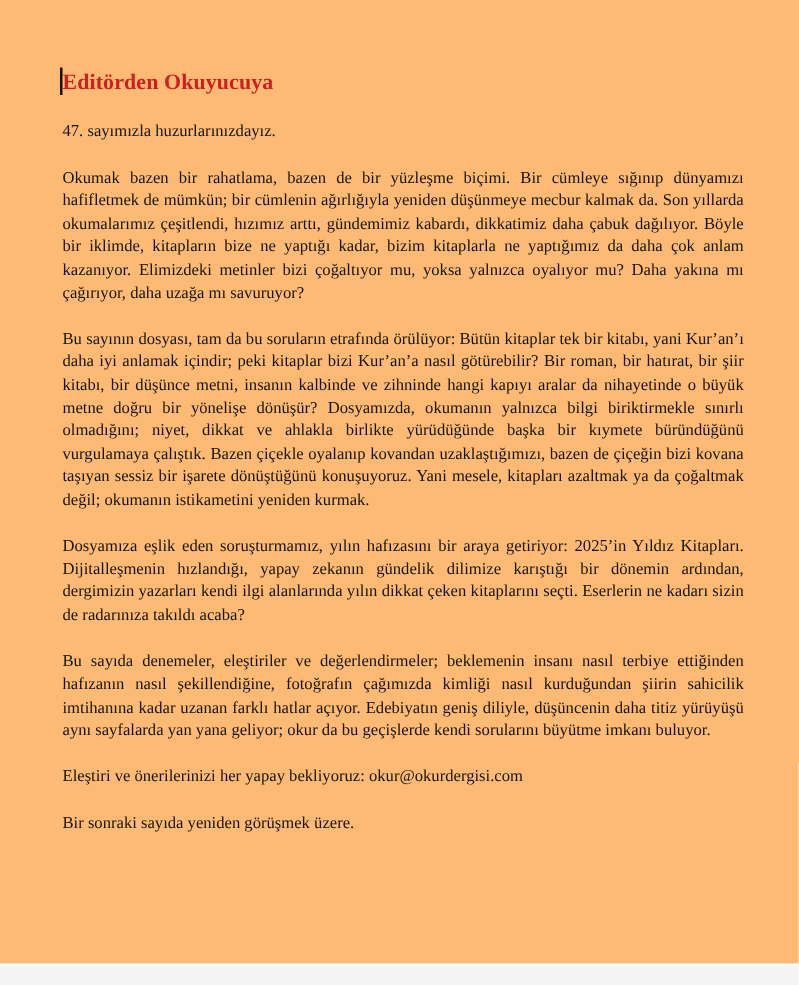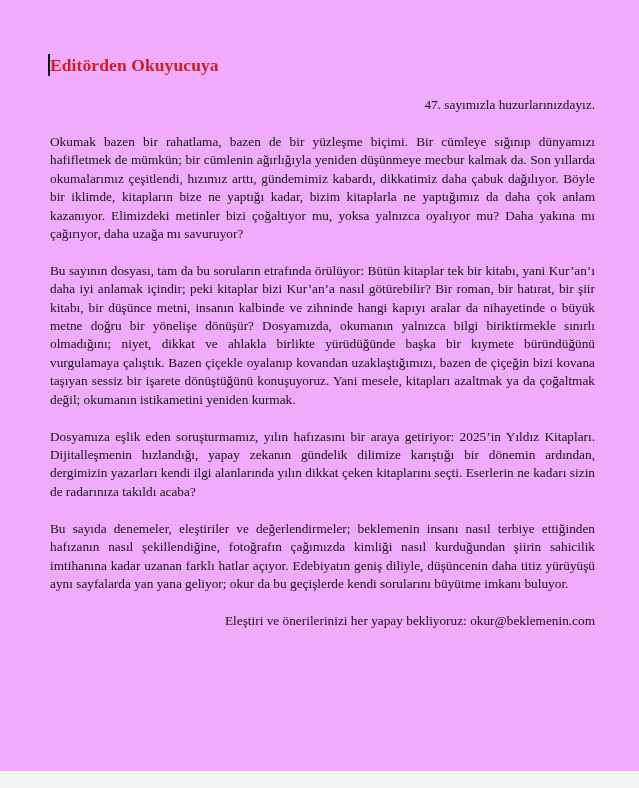--- a/index.html
+++ b/index.html
@@ -12,21 +12,21 @@
     height: 788px;
     overflow: hidden;
     position: relative;
     font-family: "Liberation Serif", "DejaVu Serif", serif;
   }
   .page {
     position: absolute;
     top: 0; left: 0;
     width: 639px;
     height: 771px;
-    background: #f0abfc;
+    background: #fdba74;
     box-sizing: border-box;
     padding: 55px 44px 0 50px;
   }
   .doc-title {
     font-size: 17.5px;
     font-weight: bold;
     color: #cc1f1f;
     margin: 0 0 21px 0;
     line-height: 20px;
     letter-spacing: 0.1px;
@@ -40,21 +40,21 @@
     background: #111111;
   }
   .para {
     font-size: 13.3px;
     line-height: 18.4px;
     color: #141414;
     text-align: justify;
     margin: 0 0 18.5px 0;
   }
   .para.no-justify {
-    text-align: right;
+    text-align: left;
   }
   .page-edge {
     position: absolute;
     left: 0;
     bottom: 0;
     width: 639px;
     height: 17px;
     background: #f4f4f4;
     border-top: 2px solid #fbfbfb;
     box-sizing: border-box;
@@ -74,19 +74,20 @@
   <p class="para">Okumak bazen bir rahatlama, bazen de bir yüzleşme biçimi. Bir cümleye sığınıp dünyamızı hafifletmek de mümkün; bir cümlenin ağırlığıyla yeniden düşünmeye mecbur kalmak da. Son yıllarda okumalarımız çeşitlendi, hızımız arttı, gündemimiz kabardı, dikkatimiz daha çabuk dağılıyor. Böyle bir iklimde, kitapların bize ne yaptığı kadar, bizim kitaplarla ne yaptığımız da daha çok anlam kazanıyor. Elimizdeki metinler bizi çoğaltıyor mu, yoksa yalnızca oyalıyor mu? Daha yakına mı çağırıyor, daha uzağa mı savuruyor?</p>
 
   <p class="para">Bu sayının dosyası, tam da bu soruların etrafında örülüyor: Bütün kitaplar tek bir kitabı, yani Kur’an’ı daha iyi anlamak içindir; peki kitaplar bizi Kur’an’a nasıl götürebilir? Bir roman, bir hatırat, bir şiir kitabı, bir düşünce metni, insanın kalbinde ve zihninde hangi kapıyı aralar da nihayetinde o büyük metne doğru bir yönelişe dönüşür? Dosyamızda, okumanın yalnızca bilgi biriktirmekle sınırlı olmadığını; niyet, dikkat ve ahlakla birlikte yürüdüğünde başka bir kıymete büründüğünü vurgulamaya çalıştık. Bazen çiçekle oyalanıp kovandan uzaklaştığımızı, bazen de çiçeğin bizi kovana taşıyan sessiz bir işarete dönüştüğünü konuşuyoruz. Yani mesele, kitapları azaltmak ya da çoğaltmak değil; okumanın istikametini yeniden kurmak.</p>
 
   <p class="para">Dosyamıza eşlik eden soruşturmamız, yılın hafızasını bir araya getiriyor: 2025’in Yıldız Kitapları. Dijitalleşmenin hızlandığı, yapay zekanın gündelik dilimize karıştığı bir dönemin ardından, dergimizin yazarları kendi ilgi alanlarında yılın dikkat çeken kitaplarını seçti. Eserlerin ne kadarı sizin de radarınıza takıldı acaba?</p>
 
   <p class="para">Bu sayıda denemeler, eleştiriler ve değerlendirmeler; beklemenin insanı nasıl terbiye ettiğinden hafızanın nasıl şekillendiğine, fotoğrafın çağımızda kimliği nasıl kurduğundan şiirin sahicilik imtihanına kadar uzanan farklı hatlar açıyor. Edebiyatın geniş diliyle, düşüncenin daha titiz yürüyüşü aynı sayfalarda yan yana geliyor; okur da bu geçişlerde kendi sorularını büyütme imkanı buluyor.</p>
 
 
   <p class="para no-justify">
-    <span>Eleştiri ve önerilerinizi her yapay bekliyoruz: </span><span>okur@beklemenin.com</span>
+    <span>Eleştiri ve önerilerinizi her yapay bekliyoruz: </span><span>okur@okurdergisi.com</span>
   </p>
 
+  <p class="para no-justify">Bir sonraki sayıda yeniden görüşmek üzere.</p>
 
 </div>
 
 <div class="page-edge"></div>
 
 </body></html>

